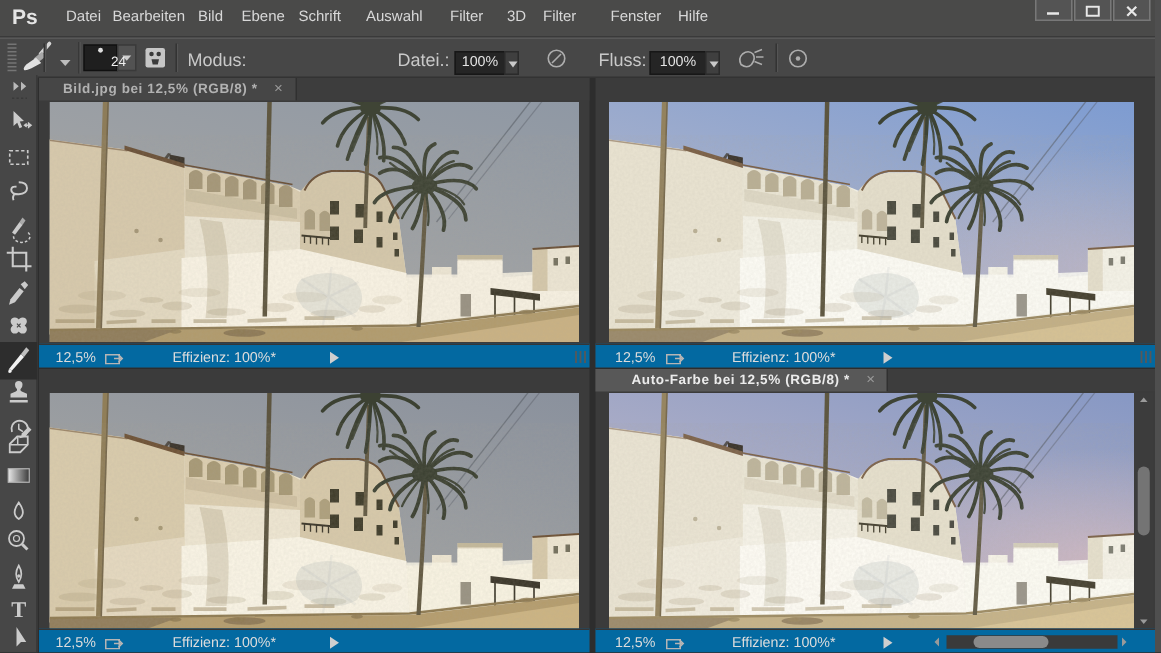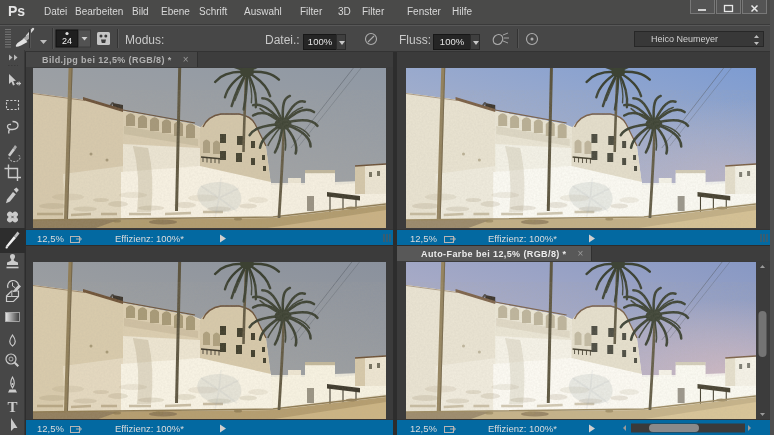--- a/index.html
+++ b/index.html
@@ -290,21 +290,21 @@
     <rect x="56" y="4" width="22" height="17" fill="#1f1f1f" stroke="#101010"></rect>
     <circle cx="67" cy="7.5" r="1.6" fill="#e0e0e0"></circle>
     <rect x="78.5" y="4" width="12" height="17" fill="#525252" stroke="#3a3a3a"></rect>
     <path d="M81.5,11 l6,0 l-3,3.5 Z" fill="#cfcfcf"></path>
 
     <rect x="97" y="6" width="13" height="13" rx="1.5" fill="#c6c6c6"></rect>
     <circle cx="101" cy="10" r="1.5" fill="#3a3a3a"></circle>
     <circle cx="105.8" cy="10" r="1.5" fill="#3a3a3a"></circle>
     <path d="M101,13.5 l5,0 l-0.8,3.5 l-3.4,0 Z" fill="#3a3a3a"></path>
   </svg>
-  <div class="abs" style="left:56px;top:10px;width:22px;text-align:center;font-size:9px;color:#f0f0f0;">24</div>
+  <div class="abs" style="left:56px;top:10px;width:22px;text-align:center;font-size:9px;color:#f0f0f0;padding-left:12px;">24</div>
   <div class="abs vsep" style="left:117px"></div>
   <div class="abs vsep" style="left:29px"></div>
     <span class="abs optlabel" style="left:125px">Modus:</span>
   <span class="abs optlabel" style="left:265px">Datei.:</span>
   <div class="abs valbox" style="left:303px;top:8px;width:32px;">100%</div>
   <div class="abs spin" style="left:336px;top:8px;"></div>
 
   <svg class="abs" style="left:363px;top:5px" width="17" height="16">
     <circle cx="8" cy="8" r="5.5" fill="none" stroke="#adadad" stroke-width="1.1"></circle>
     <path d="M5,11 L11,5" stroke="#adadad" stroke-width="1.1"></path>
@@ -315,25 +315,20 @@
 
   <svg class="abs" style="left:491px;top:5px" width="20" height="16">
     <path d="M3,12 Q1,8 4,5 Q8,2 11,5 Q13,8 10,12 Q7,15 3,12 Z" fill="none" stroke="#adadad" stroke-width="1.1"></path>
     <path d="M12,4 L17,2 M13,7 L18,7 M12,10 L17,12" stroke="#adadad" stroke-width="0.9"></path>
   </svg>
   <div class="abs vsep" style="left:517px"></div>
   <svg class="abs" style="left:524px;top:5px" width="16" height="16">
     <circle cx="8" cy="8" r="5.5" fill="none" stroke="#adadad" stroke-width="1.1"></circle>
     <circle cx="8" cy="8" r="1.5" fill="#adadad"></circle>
   </svg>
-  <div class="abs dd" style="left:634px;width:130px;line-height:14px;text-align:left;padding-left:16px;">Heico Neumeyer
-    <svg class="ddarr" viewBox="0 0 7 12">
-        <path d="M1,4 L3.5,1 L6,4 Z M1,8 L3.5,11 L6,8 Z" fill="#bdbdbd"></path>
-      </svg>
-  </div>
 </div>
 
 <div id="toolbar" class="abs">
   <svg width="25" height="385" style="position:absolute;left:0;top:0">
     <path d="M9,4.5 l3.5,3 l-3.5,3 Z M14,4.5 l3.5,3 l-3.5,3 Z" fill="#b9b9b9"></path>
     <path d="M8,15.5 l10,0" stroke="#3a3a3a" stroke-width="1" stroke-dasharray="1.5 1.5"></path>
     <g stroke="#cbcbcb" fill="#cbcbcb">
 
       <path d="M9,24 L9,34 L11.5,31.8 L13,35.5 L14.8,34.7 L13.2,31 L16,30.7 Z" stroke="none"></path>
       <path d="M17,33.5 l4,0 m-2,-2 l0,4 m-1.2,-3.2 l-1.5,1.2 l1.5,1.2 m1.5,-2.4 l1.5,1.2 l-1.5,1.2" stroke-width="0.9" fill="none"></path>

